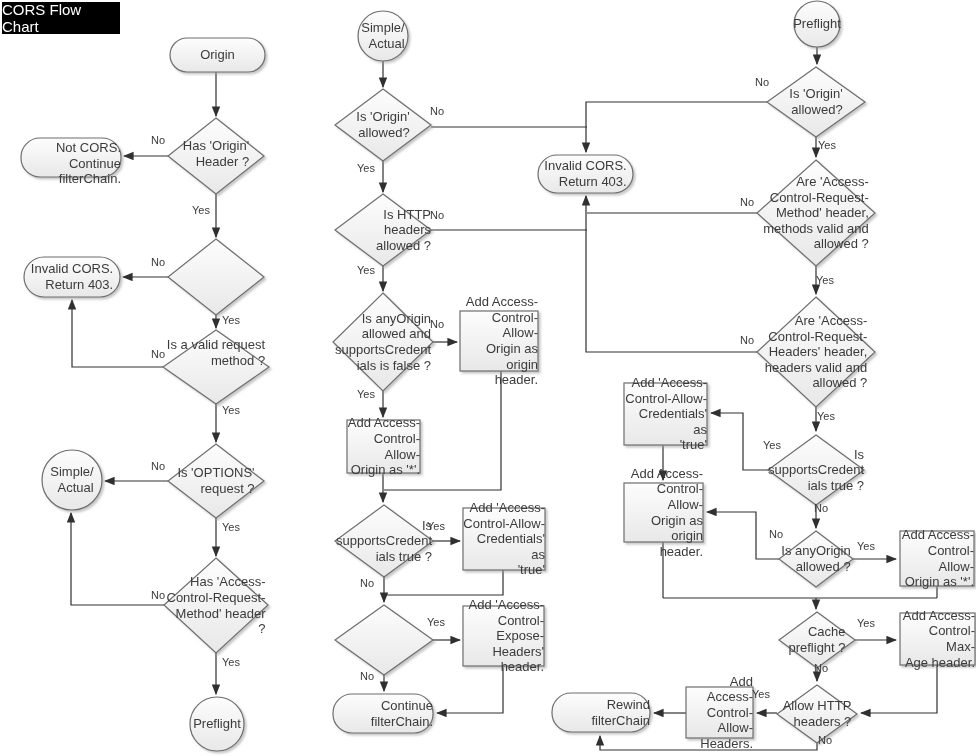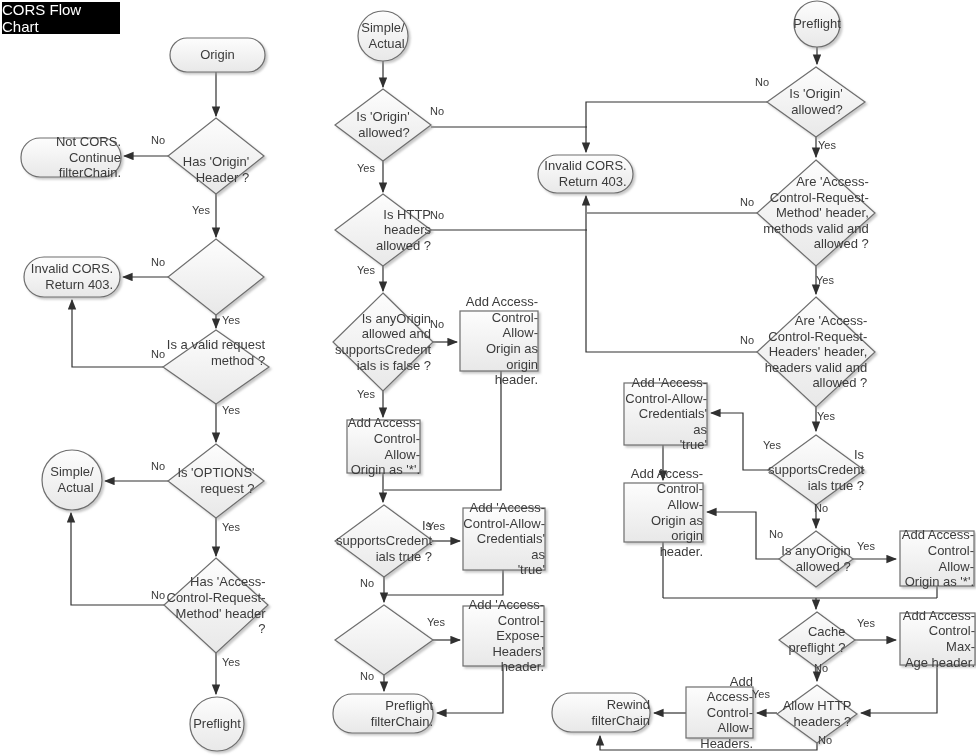--- a/index.html
+++ b/index.html
@@ -125,23 +125,23 @@
     <rect class="shape" x="900" y="613" width="75" height="52"></rect>
     <polygon class="shape" points="817,685 857,714 817,743 777,714"></polygon>
     <rect class="shape" x="686" y="687" width="67" height="51"></rect>
     <rect class="shape" x="552" y="693" width="98" height="39" rx="19"></rect>
   </g>
 </svg>
 
 <div class="title">CORS Flow Chart</div>
 
 <div class="lbl" style="left:170px;top:38px;width:95px;height:34px">Origin</div>
-<div class="lbl" style="left:168px;top:132px;width:96px;height:76px">Has 'Origin'
+<div class="lbl" style="left:168px;top:116px;width:96px;height:76px">Has 'Origin'
 Header ?</div>
-<div class="lbl" style="left:21px;top:138px;width:100px;height:39px">Not CORS. Continue
+<div class="lbl" style="left:21px;top:144px;width:100px;height:39px">Not CORS. Continue
 filterChain.</div>
 <div class="lbl" style="left:24px;top:257px;width:96px;height:40px">Invalid CORS.
 Return 403.</div>
 <div class="lbl" style="left:163px;top:316px;width:106px;height:74px">Is a valid request
 method ?</div>
 <div class="lbl" style="left:168px;top:444px;width:96px;height:74px">Is 'OPTIONS'
 request ?</div>
 <div class="lbl" style="left:42px;top:450px;width:60px;height:60px">Simple/
 Actual</div>
 <div class="lbl" style="left:164px;top:558px;width:104px;height:95px">Has 'Access-
@@ -172,21 +172,21 @@
 <div class="lbl" style="left:335px;top:505px;width:98px;height:72px">Is
 supportsCredent
 ials true ?</div>
 <div class="lbl" style="left:463px;top:508px;width:82px;height:62px">Add 'Access-
 Control-Allow-
 Credentials' as
 'true'</div>
 <div class="lbl" style="left:463px;top:606px;width:81px;height:60px">Add 'Access-
 Control-Expose-
 Headers' header.</div>
-<div class="lbl" style="left:333px;top:694px;width:100px;height:39px">Preflight filterChain.</div>
+<div class="lbl" style="left:333px;top:694px;width:100px;height:39px">Continue filterChain.</div>
 
 <div class="lbl" style="left:794px;top:1px;width:46px;height:46px">Preflight</div>
 <div class="lbl" style="left:767px;top:67px;width:98px;height:70px">Is 'Origin'
 allowed?</div>
 <div class="lbl" style="left:757px;top:160px;width:118px;height:106px">Are 'Access-
 Control-Request-
 Method' header,
 methods  valid and
 allowed ?</div>
 <div class="lbl" style="left:757px;top:297px;width:118px;height:110px">Are 'Access-

